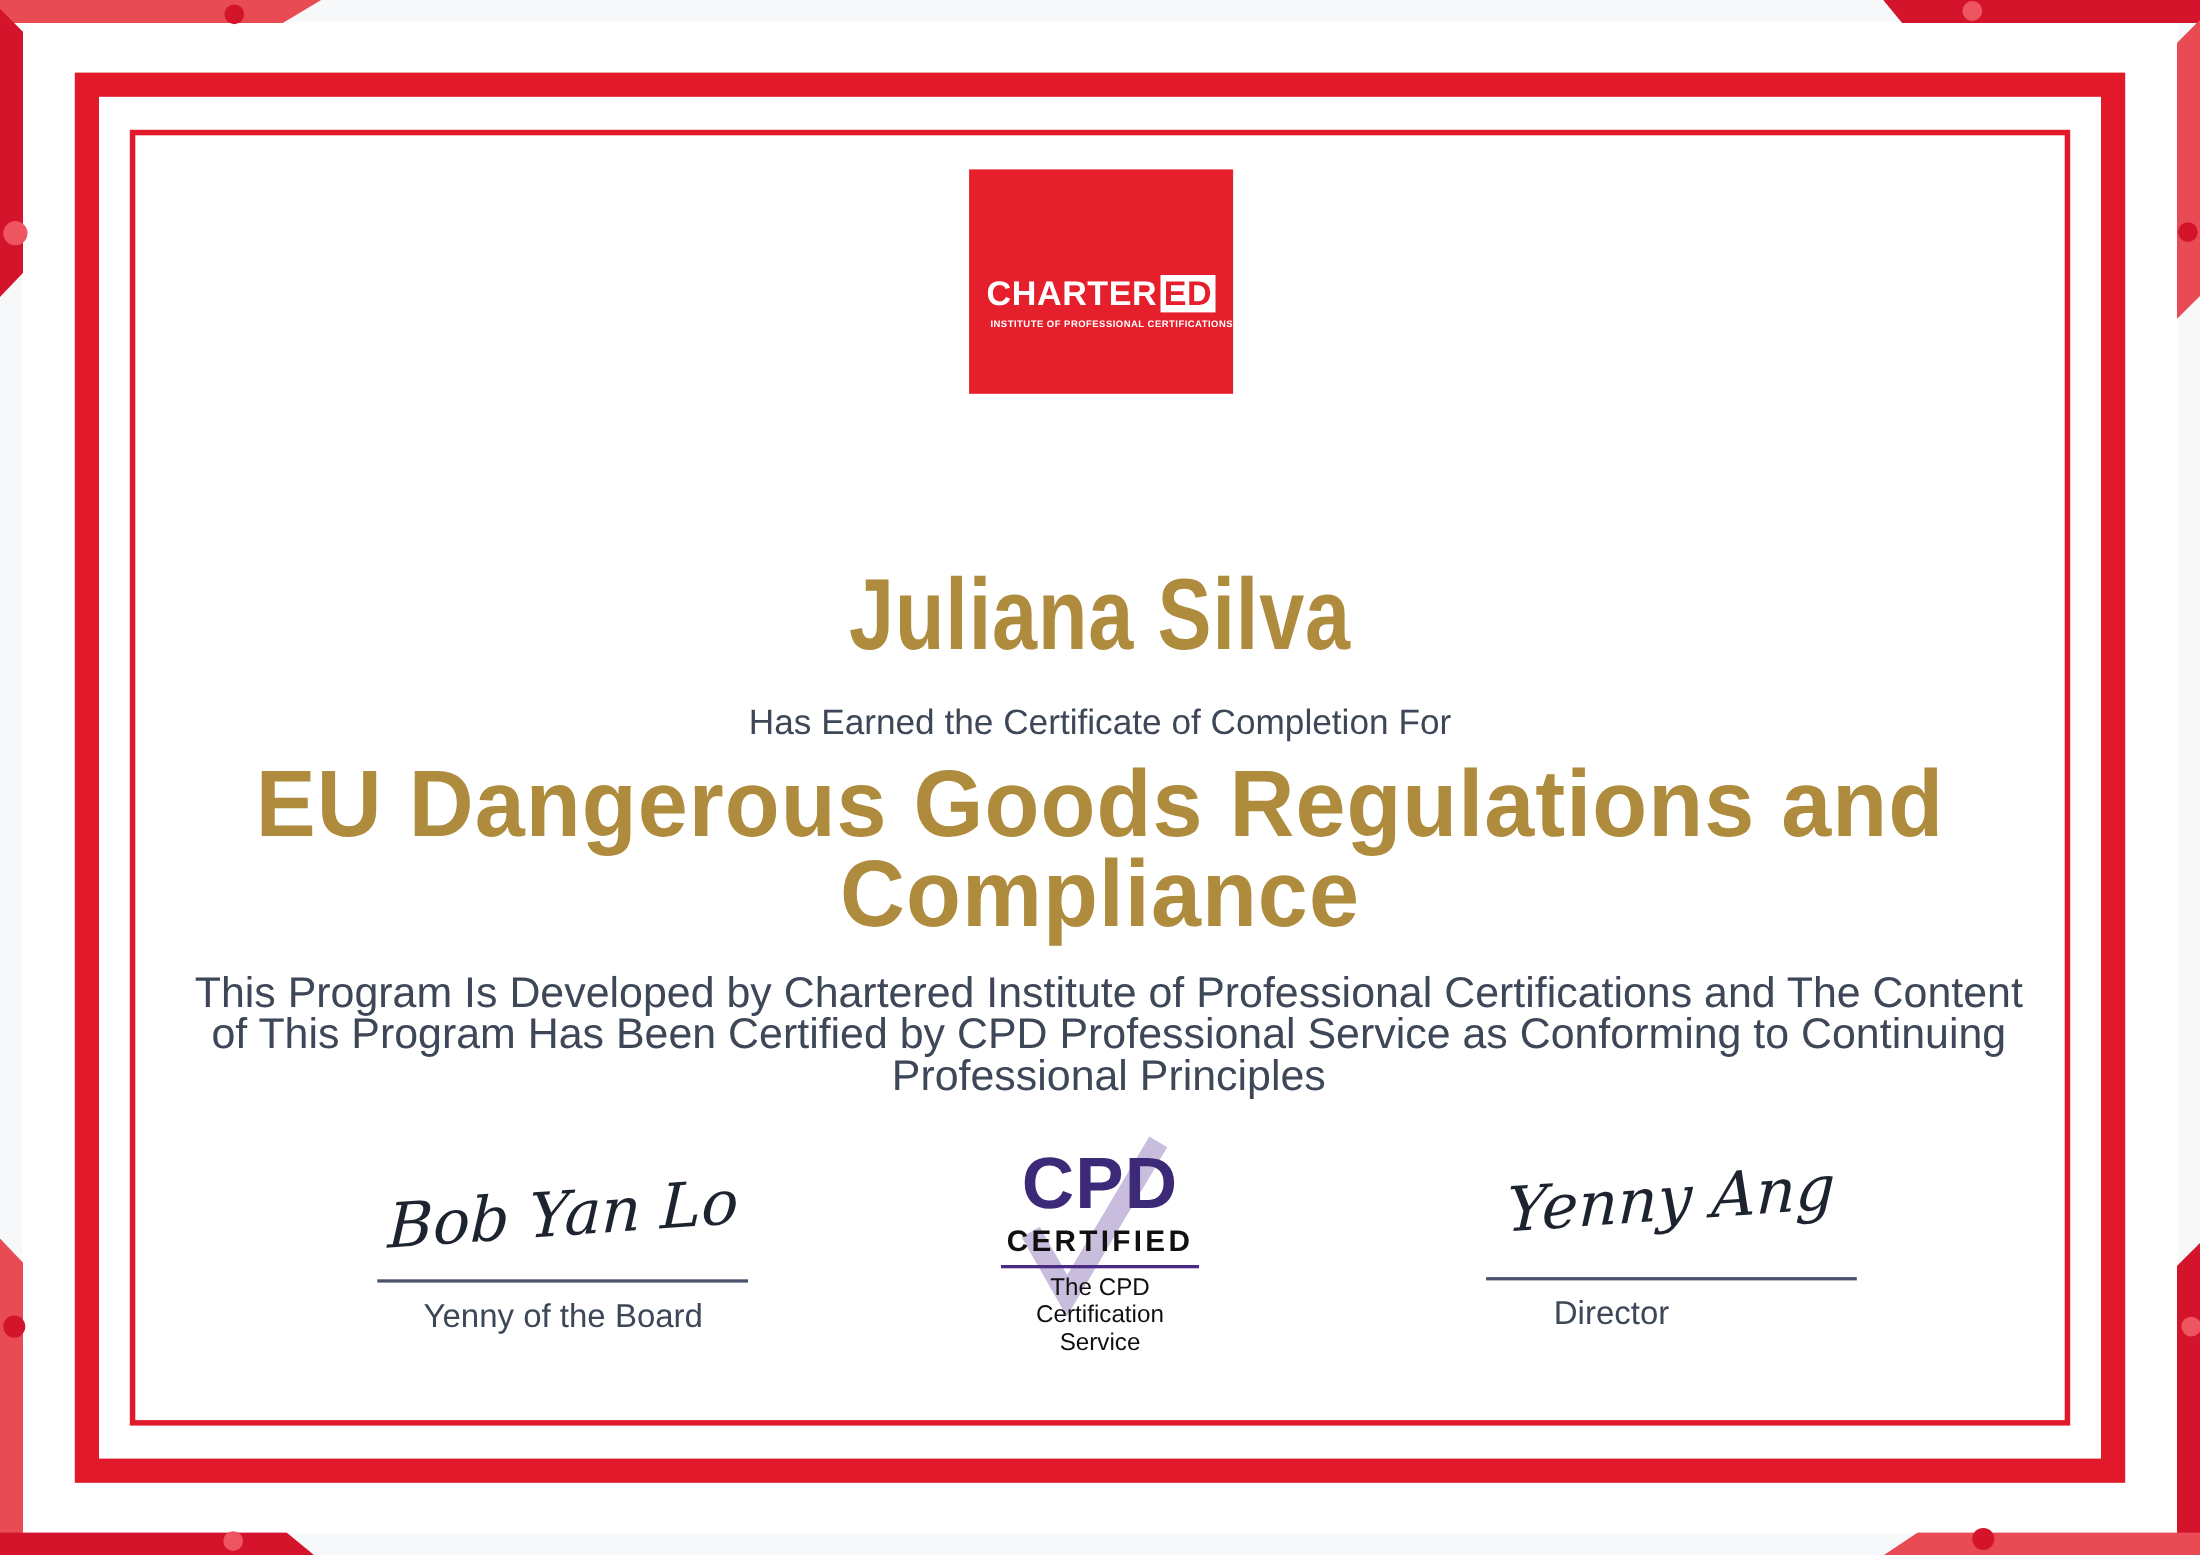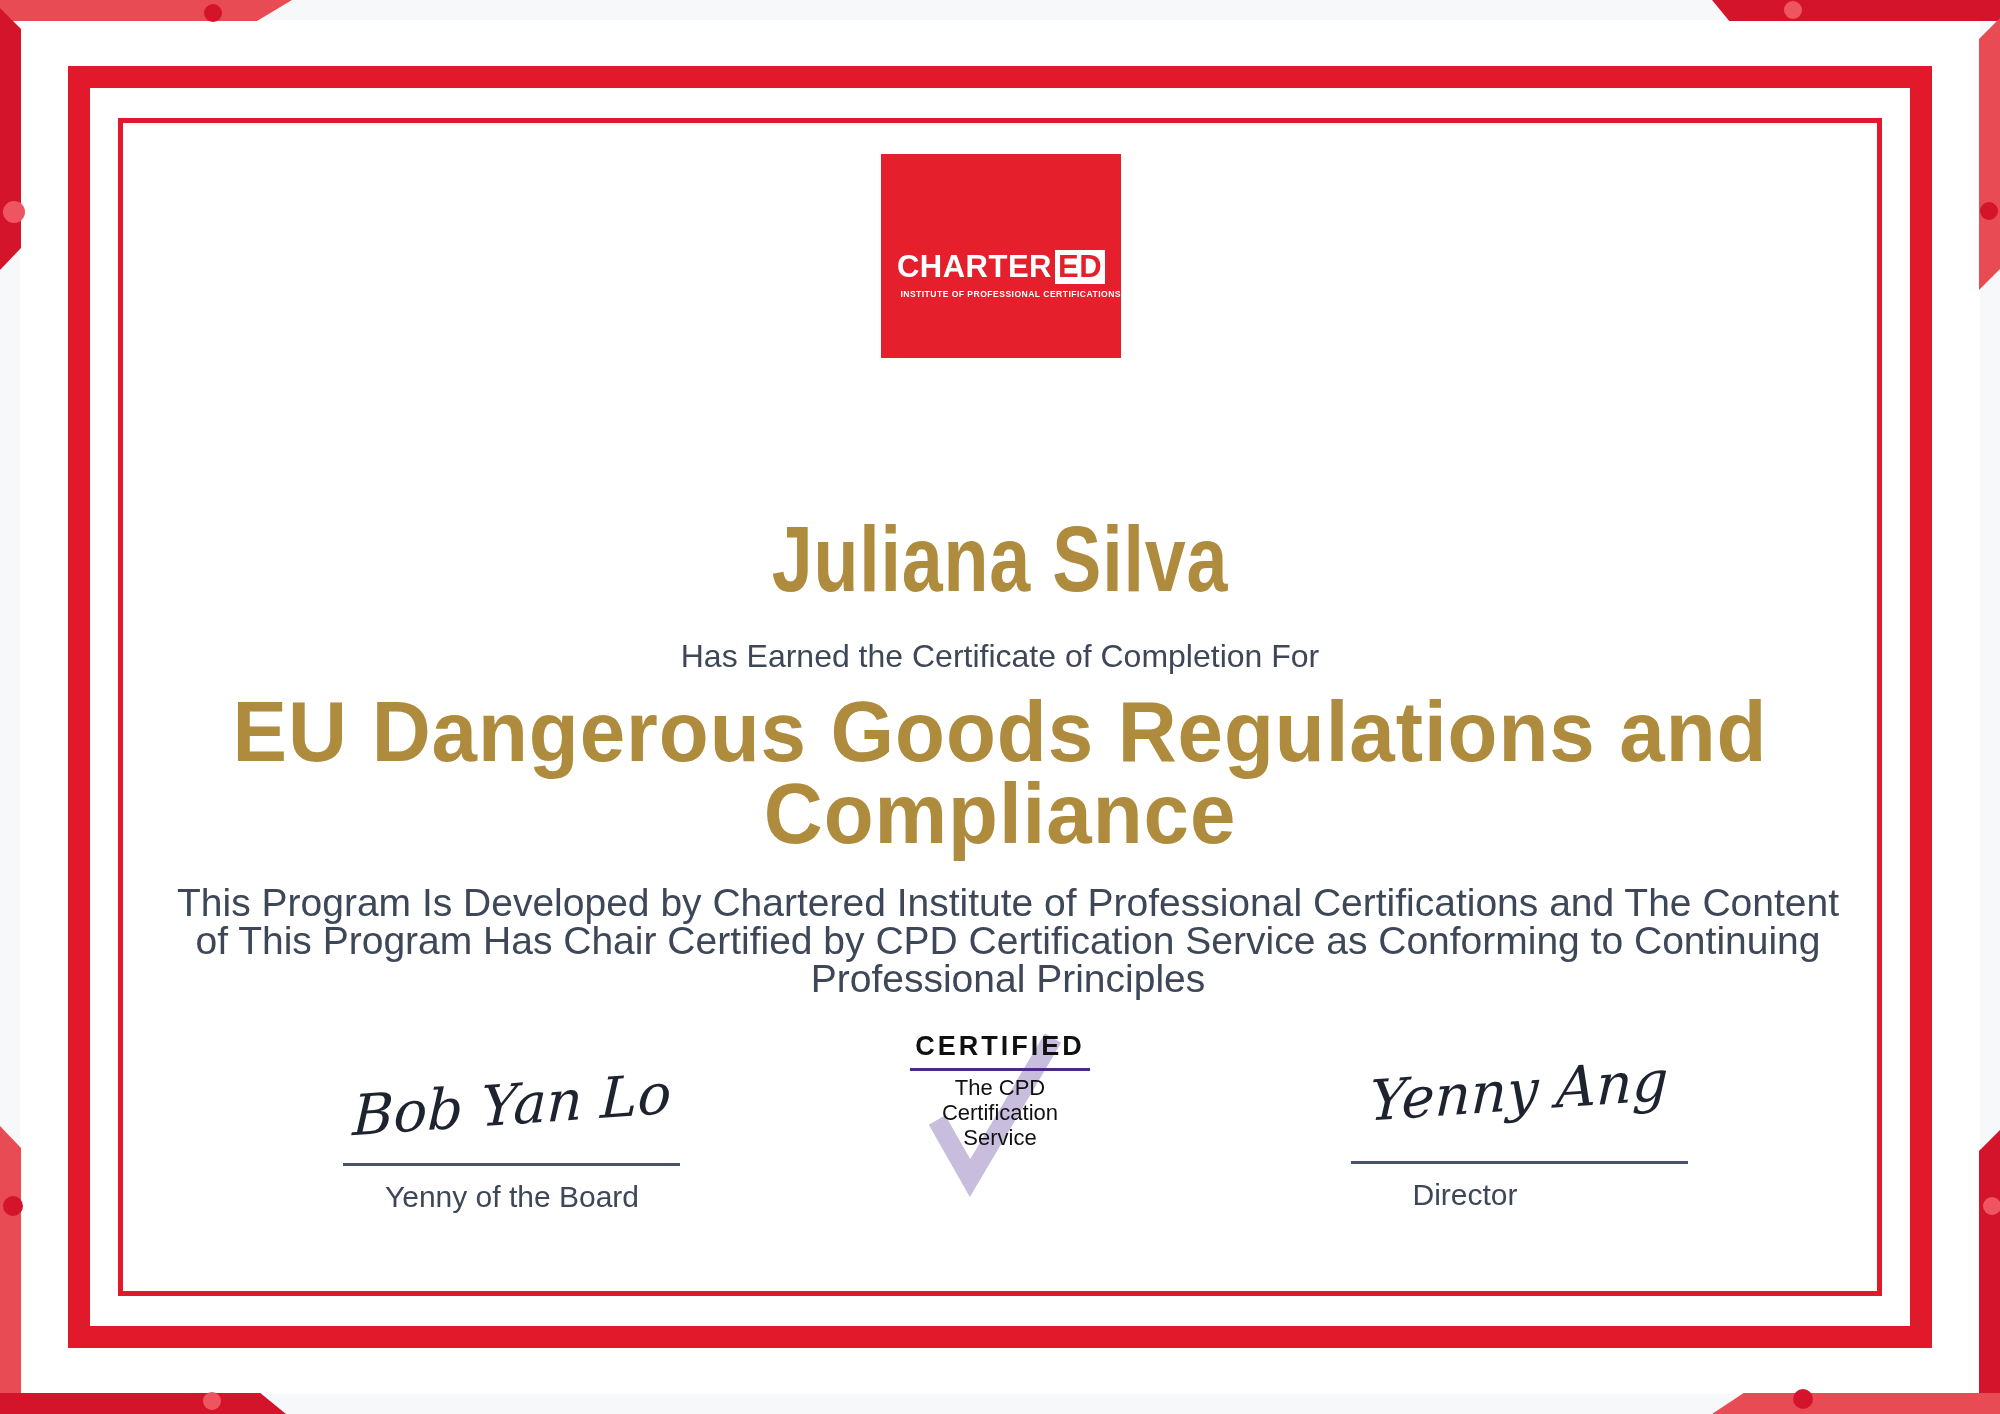--- a/index.html
+++ b/index.html
@@ -109,35 +109,36 @@
 
     <div class="abs centered earned">Has Earned the Certificate of Completion For</div>
 
     <div class="abs centered course">
       <div>EU Dangerous Goods Regulations and</div>
       <div>Compliance</div>
     </div>
 
     <div class="abs centered descr">
       <div>This Program Is Developed by Chartered Institute of Professional Certifications and The Content</div>
-      <div>of This Program Has Chair Certified by CPD Certification Service as Conforming to Continuing</div>
+      <div>of This Program Has Been Certified by CPD Professional Service as Conforming to Continuing</div>
       <div>Professional Principles</div>
     </div>
 
     <div class="abs sig-block" style="left:312px;top:1072px;">
       <div class="sig-script">Bob Yan Lo</div>
     </div>
     <div class="sig-rule" style="left:343px;top:1163px;width:337px;"></div>
     <div class="sig-title" style="left:312px;top:1180px;">Yenny of the Board</div>
 
     <div class="abs cpd">
       <svg class="cpd-check" width="150" height="172" viewBox="0 0 150 172">
         <polyline points="14,92 47,150 130,10" fill="none" stroke="#c8bddd" stroke-width="19"></polyline>
       </svg>
       <div class="cpd-inner">
+        <div class="cpd-acronym">CPD</div>
         <div class="cpd-certified">CERTIFIED</div>
         <div class="cpd-divider"></div>
         <div class="cpd-service">The CPD Certification</div>
         <div class="cpd-service">Service</div>
       </div>
     </div>
 
     <div class="abs sig-block" style="left:1319px;top:1058px;">
       <div class="sig-script">Yenny Ang</div>
     </div>

